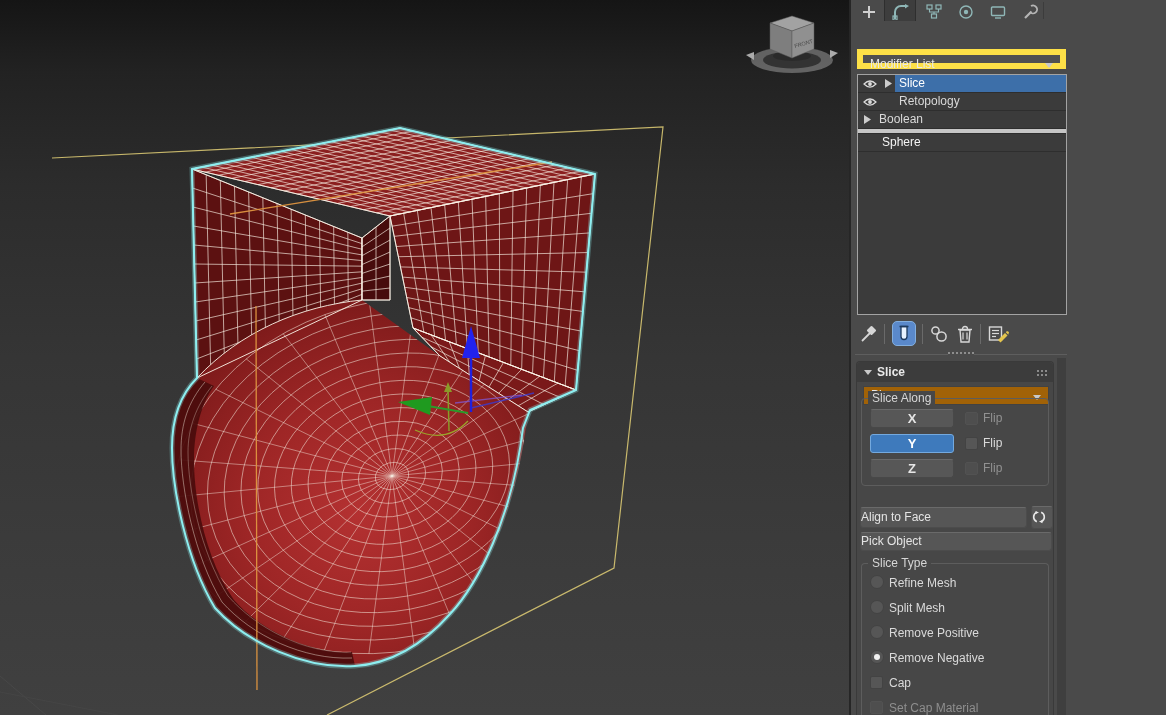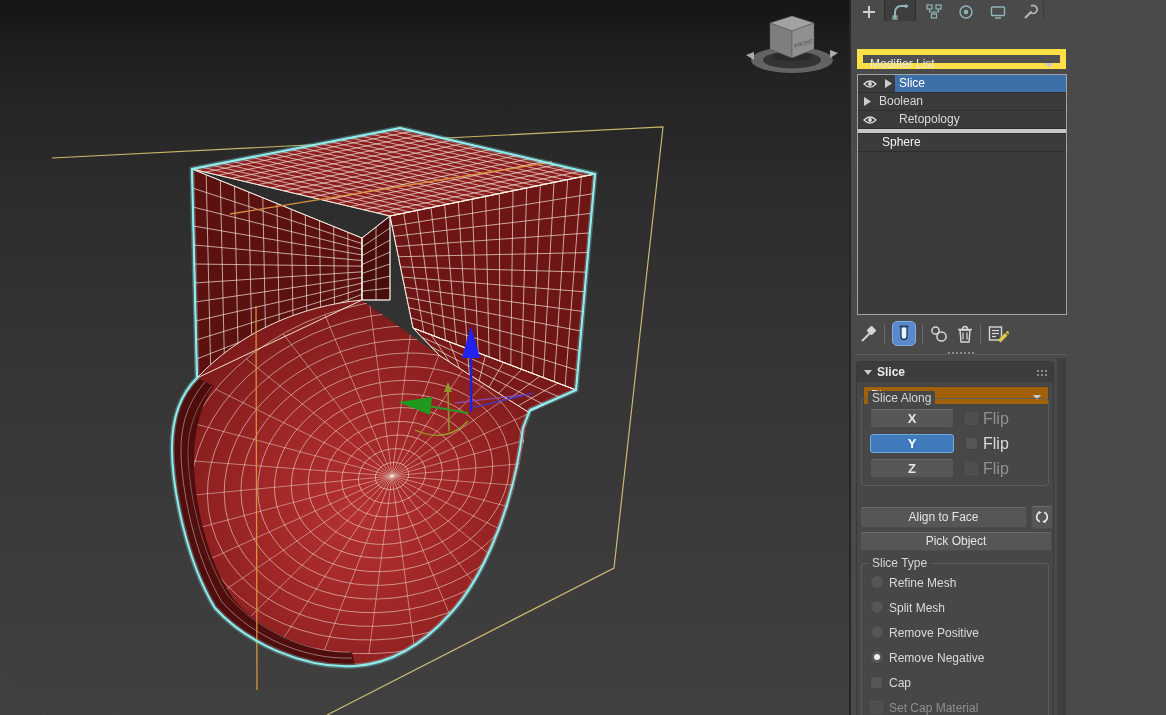--- a/index.html
+++ b/index.html
@@ -52,23 +52,23 @@
   .rgrip{position:absolute;right:6px;top:7px;width:11px;height:7px;
     background-image:radial-gradient(#8b8b8b 1px,transparent 1.2px);background-size:4px 4px;}
   .rbody{position:relative;height:333px;}
   .combo{position:absolute;left:6px;top:4px;width:186px;height:19px;background:#a16207;border:1px solid #424242;box-sizing:border-box;line-height:17px;padding-left:7px;color:#e9e9e9;}
   .group{position:absolute;border:1px solid #5d5d5d;border-radius:4px;box-sizing:border-box;}
   .glabel{position:absolute;top:-8px;left:6px;background:#474747;padding:0 4px;color:#d6d6d6;font-size:12px;line-height:15px;}
   .axisbtn{position:absolute;left:8px;width:84px;height:19px;background:#575757;border:1px solid #484848;border-top-color:#696969;border-radius:3px;box-sizing:border-box;text-align:center;line-height:17px;font-size:13px;font-weight:bold;color:#e6e6e6;}
   .axisbtn.active{background:#3e7abc;border-color:#74a9de;color:#ffffff;}
   .chk{position:absolute;width:13px;height:13px;background:#565656;border:1px solid #434343;border-radius:2px;box-sizing:border-box;}
   .chk.dis{background:#4e4e4e;border-color:#525252;}
-  .flbl{position:absolute;font-size:16px;line-height:13px;color:#dadada;text-align:right;}
+  .flbl{position:absolute;font-size:12px;line-height:13px;color:#dadada;text-align:right;}
   .flbl.dim{color:#919191;}
-  .btn{position:absolute;background:#565656;border:1px solid #4c4c4c;border-top-color:#6a6a6a;border-radius:3px;box-sizing:border-box;text-align:center;color:#e4e4e4;font-size:12px;}
+  .btn{position:absolute;background:#565656;border:1px solid #4c4c4c;border-top-color:#6a6a6a;border-radius:3px;box-sizing:border-box;color:#e4e4e4;font-size:12px;}
   .radio{position:absolute;width:14px;height:14px;border-radius:50%;background:#565656;border:1px solid #434343;box-sizing:border-box;}
   .radio.on::after{content:"";position:absolute;left:3px;top:3px;width:6px;height:6px;border-radius:50%;background:#f0f0f0;}
   .rlbl{position:absolute;font-size:12px;line-height:14px;color:#dadada;}
   .rlbl.dim{color:#8e8e8e;}
 </style>
 </head>
 <body>
 
 <div id="viewport">
   <svg id="scene" width="849" height="715" viewBox="0 0 849 715">
@@ -368,31 +368,31 @@
       <svg style="left:5px;top:4px;" width="14" height="10" viewBox="0 0 14 10">
         <path d="M1,5 Q7,-1 13,5 Q7,11 1,5 Z" fill="none" stroke="#dcdcdc" stroke-width="1.2"></path>
         <circle cx="7" cy="5" r="1.9" fill="#dcdcdc"></circle>
       </svg>
       <svg style="left:27px;top:4px;" width="7" height="9" viewBox="0 0 7 9">
         <polygon points="0,0 0,9 7,4.5" fill="#cccccc"></polygon>
       </svg>
       <div class="hl">Slice</div>
     </div>
     <div class="srow">
-      <svg style="left:6px;top:4px;" width="7" height="9" viewBox="0 0 7 9">
-        <polygon points="0,0 0,9 7,4.5" fill="#cccccc"></polygon>
-      </svg>
-      <span style="position:absolute;left:21px;">Boolean</span>
-    </div>
-    <div class="srow">
       <svg style="left:5px;top:4px;" width="14" height="10" viewBox="0 0 14 10">
         <path d="M1,5 Q7,-1 13,5 Q7,11 1,5 Z" fill="none" stroke="#dcdcdc" stroke-width="1.2"></path>
         <circle cx="7" cy="5" r="1.9" fill="#dcdcdc"></circle>
       </svg>
       <span style="position:absolute;left:41px;">Retopology</span>
+    </div>
+    <div class="srow">
+      <svg style="left:6px;top:4px;" width="7" height="9" viewBox="0 0 7 9">
+        <polygon points="0,0 0,9 7,4.5" fill="#cccccc"></polygon>
+      </svg>
+      <span style="position:absolute;left:21px;">Boolean</span>
     </div>
     <div class="ssep"></div>
     <div class="srow">
       <span class="sbase" style="position:absolute;left:24px;">Sphere</span>
     </div>
   </div>
 
   <div class="stools">
     <svg style="left:8px;" width="18" height="20" viewBox="0 0 18 20">
       <line x1="3" y1="17" x2="11" y2="9" stroke="#d6d6d6" stroke-width="1.8"></line>

